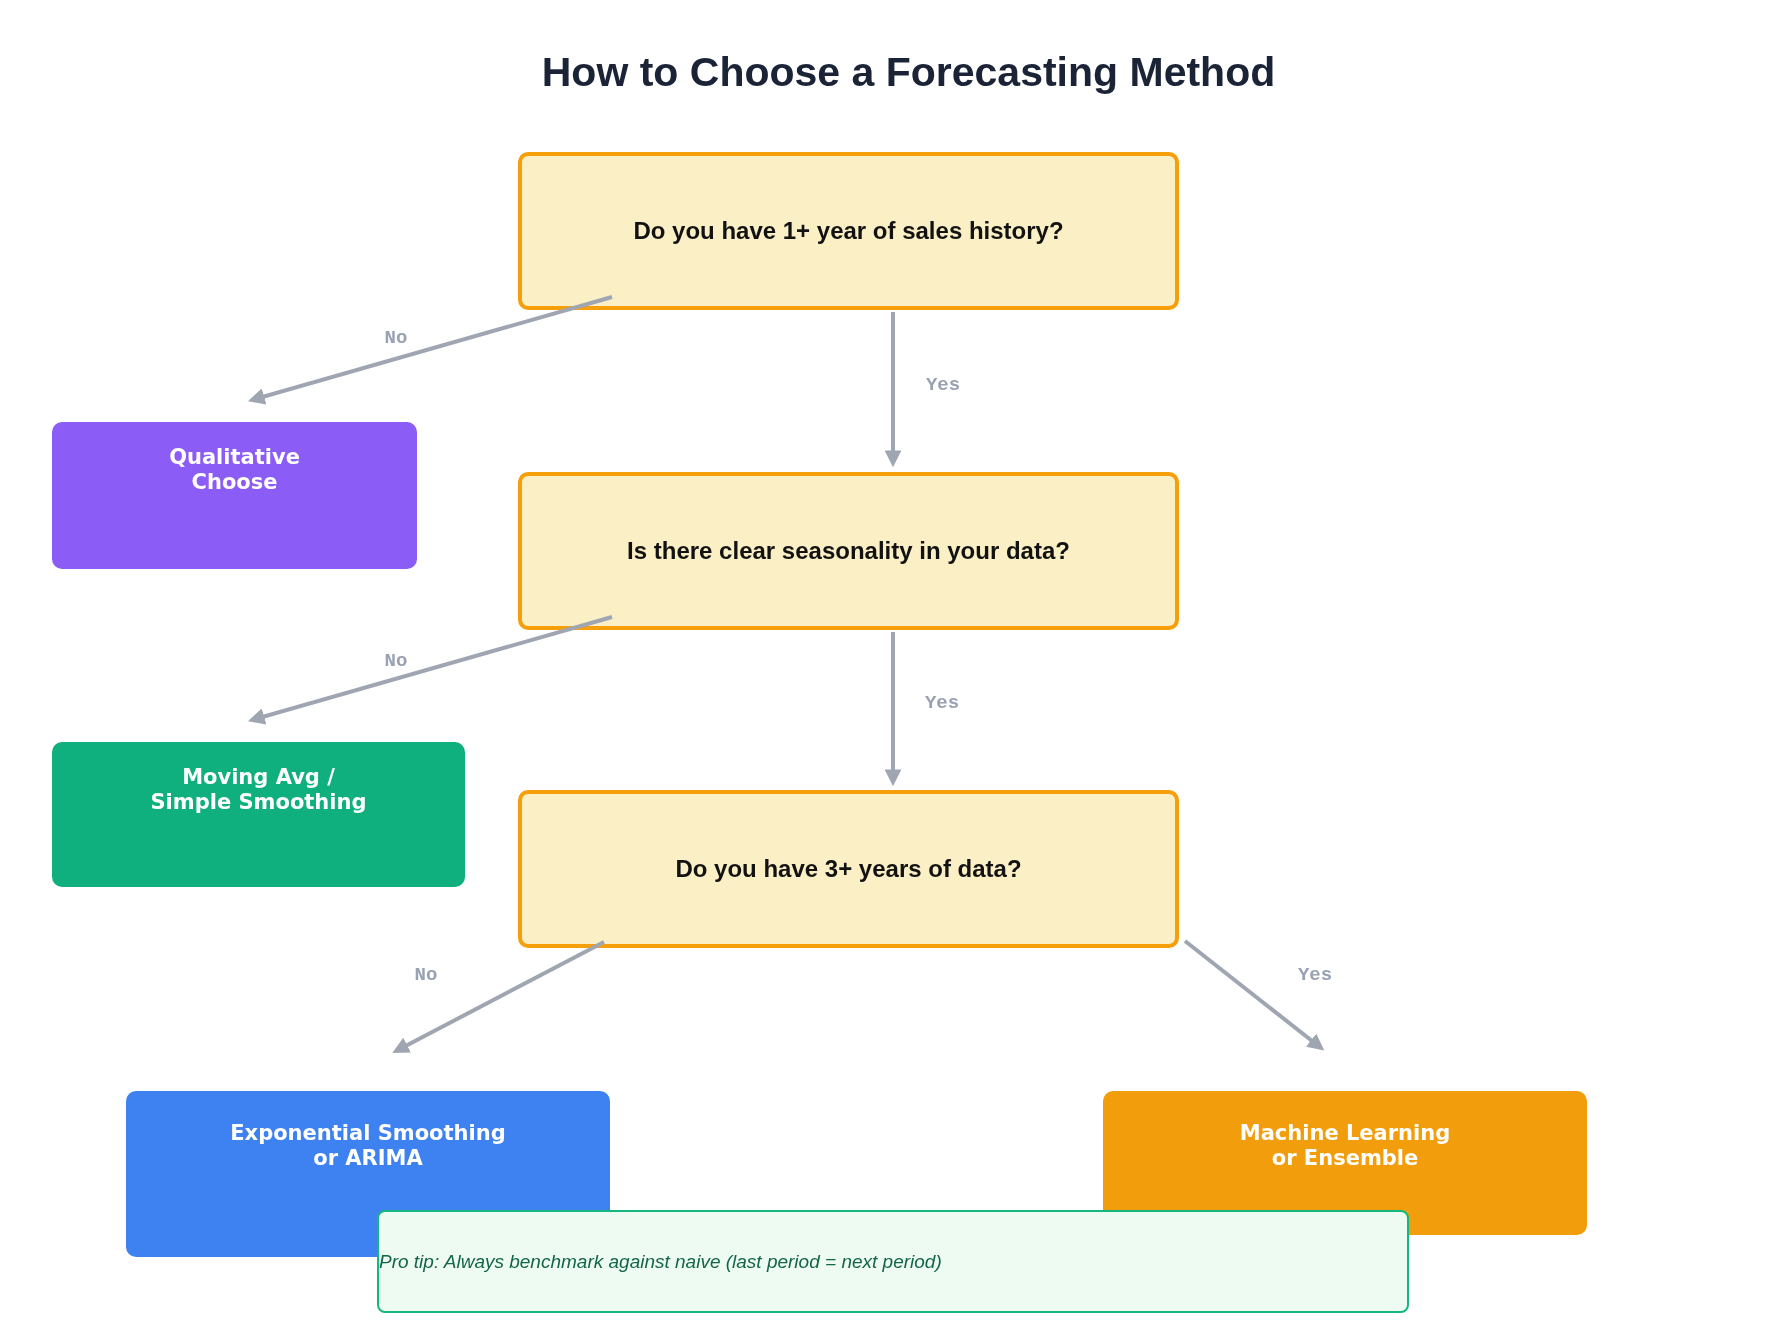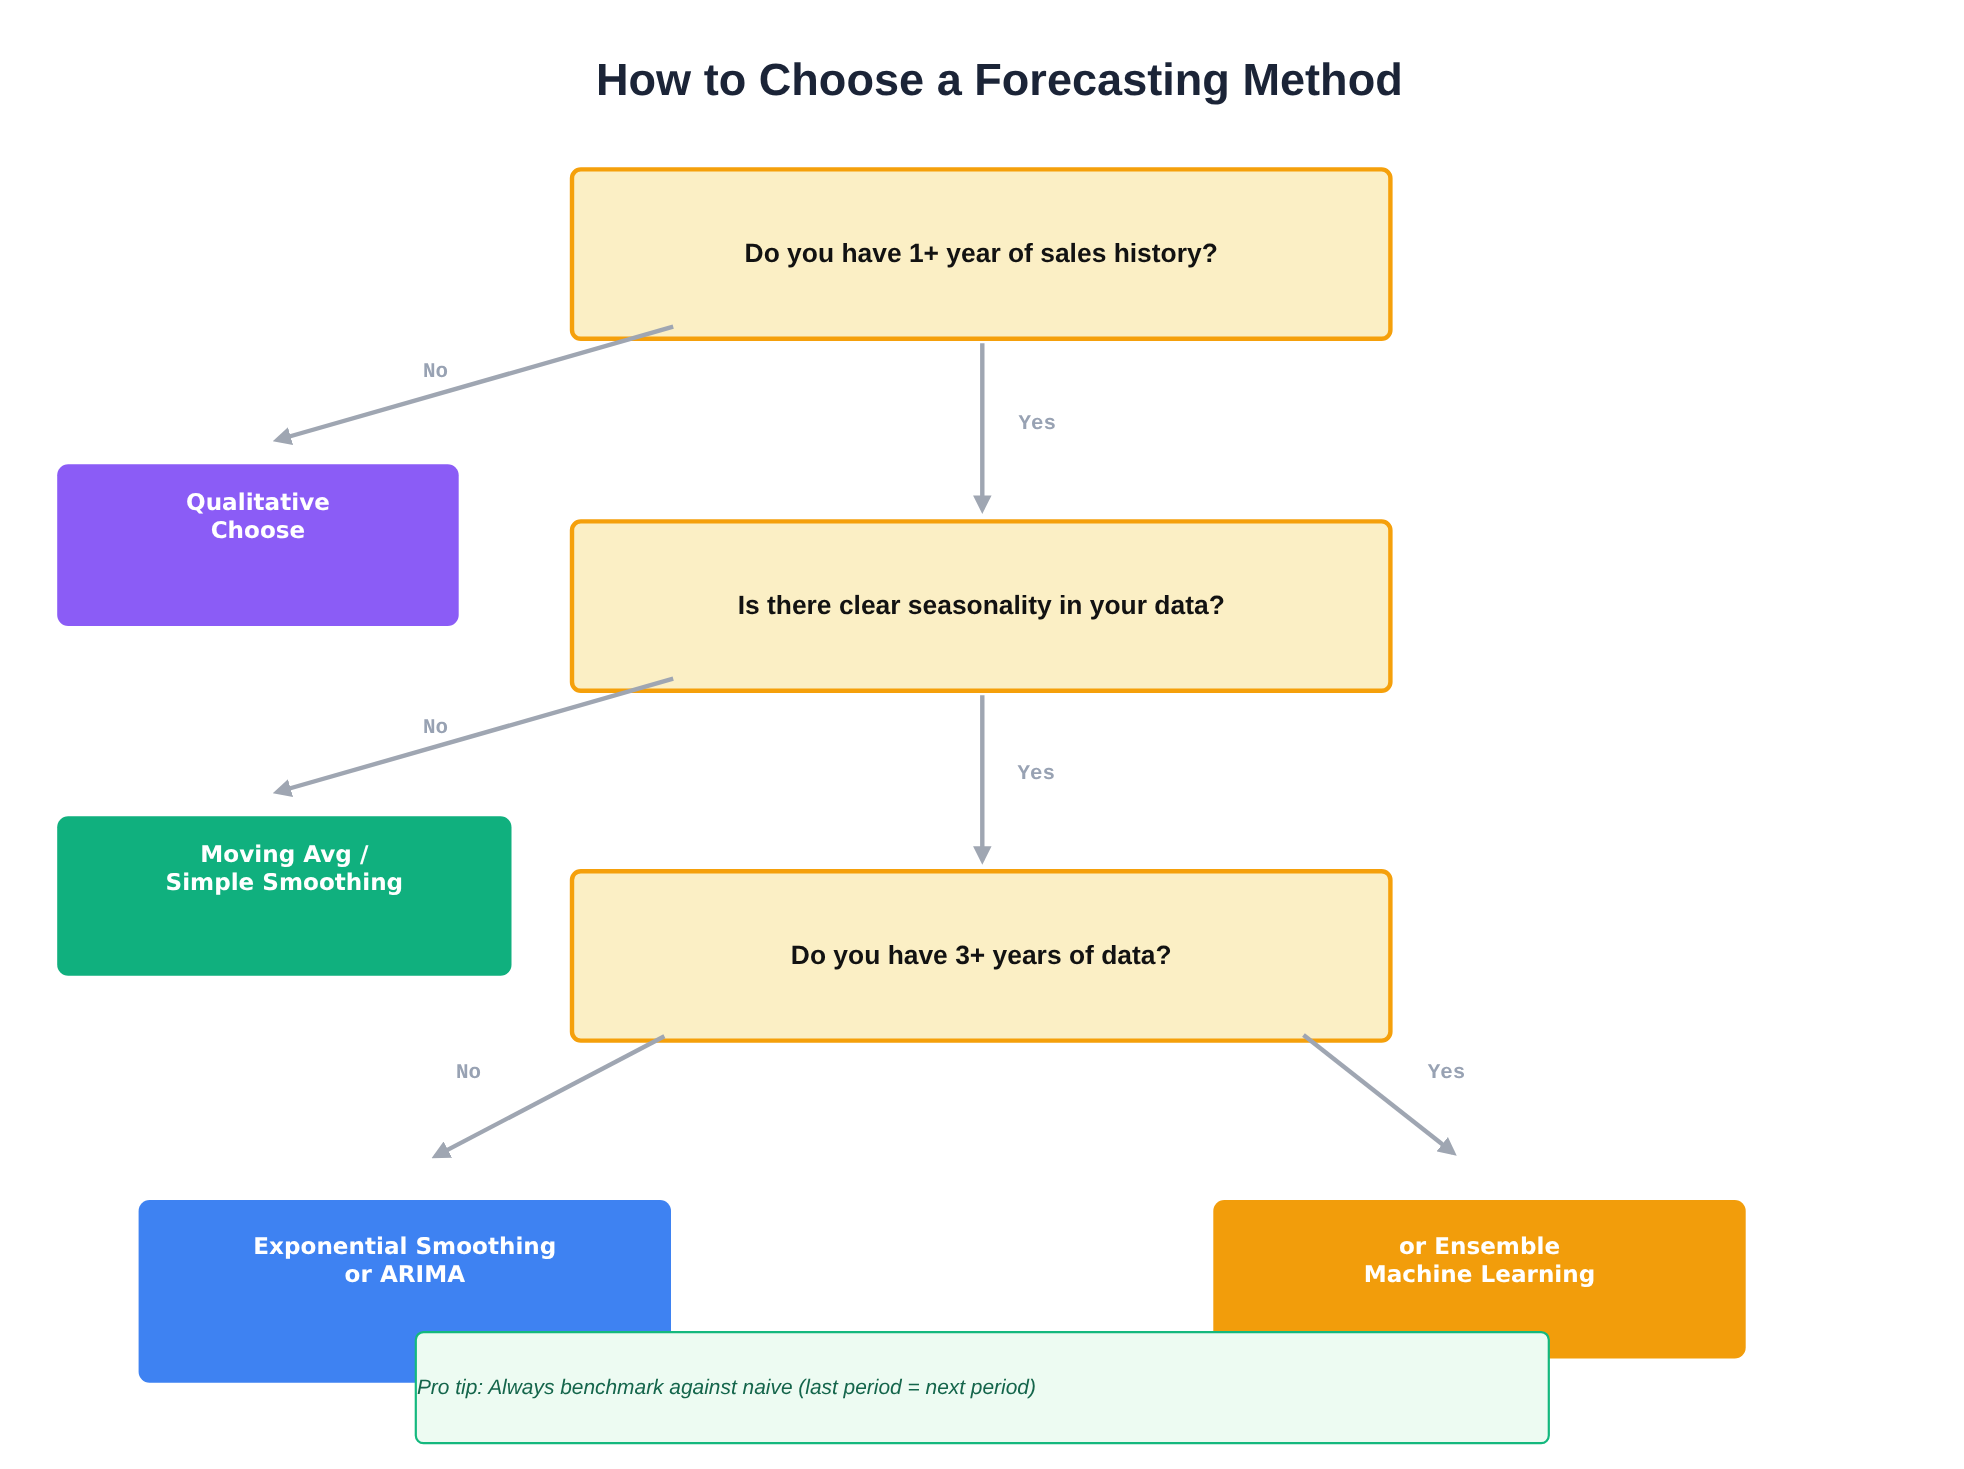--- a/index.html
+++ b/index.html
@@ -10,21 +10,21 @@
     font-family:"Liberation Sans",sans-serif;
     overflow:hidden;
   }
   .page-title{
     position:absolute;top:33px;left:0;width:100%;
     margin:16px;text-align:center;
     font-size:41px;font-weight:bold;color:#1B2437;
     font-family:"Liberation Sans",sans-serif;
   }
   .decision{
-    position:absolute;left:518px;width:748px;height:158px;
+    position:absolute;left:518px;width:661px;height:158px;
     background:#FBEFC5;border:4px solid #F5A00B;border-radius:10px;
     box-sizing:border-box;
     display:flex;align-items:center;justify-content:center;
     font-size:24px;font-weight:bold;color:#121212;
     text-align:center;
   }
   #q1{top:152px}
   #q2{top:472px}
   #q3{top:790px}
   .result{
@@ -88,22 +88,22 @@
     <div>Moving Avg /</div>
     <div>Simple Smoothing</div>
   </div>
 
   <div class="result" id="expsmooth" style="background-color: rgb(62, 130, 242);">
     <div>Exponential Smoothing</div>
     <div>or ARIMA</div>
   </div>
 
   <div class="result" id="mlbox" style="background-color: rgb(242, 157, 11);">
+    <div>Machine Learning</div>
     <div>or Ensemble</div>
-    <div>Machine Learning</div>
   </div>
 
   <div class="protip">
     <span>Pro tip: Always benchmark against naive (last period = next period)</span>
   </div>
 
   <svg class="arrows" viewBox="0 0 1785 1335" xmlns="http://www.w3.org/2000/svg" aria-hidden="true">
     <defs>
       <marker id="ah" viewBox="0 0 10 10" refX="7.5" refY="5" markerWidth="4.2" markerHeight="4.2" orient="auto-start-reverse">
         <path d="M0,0 L10,5 L0,10 z" fill="#9FA6B2"></path>

